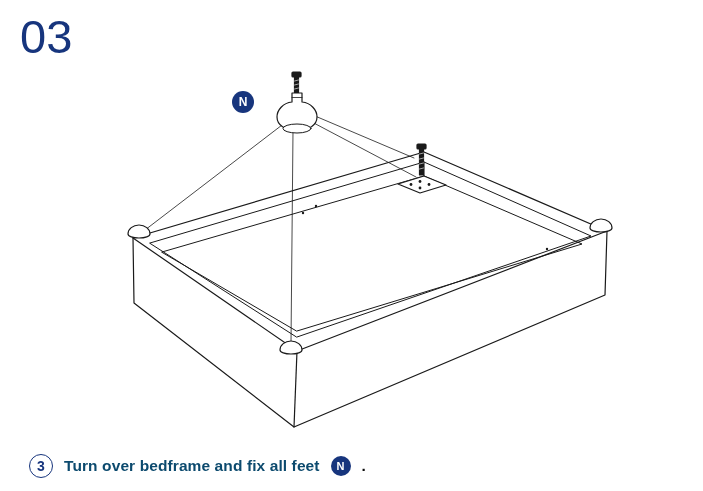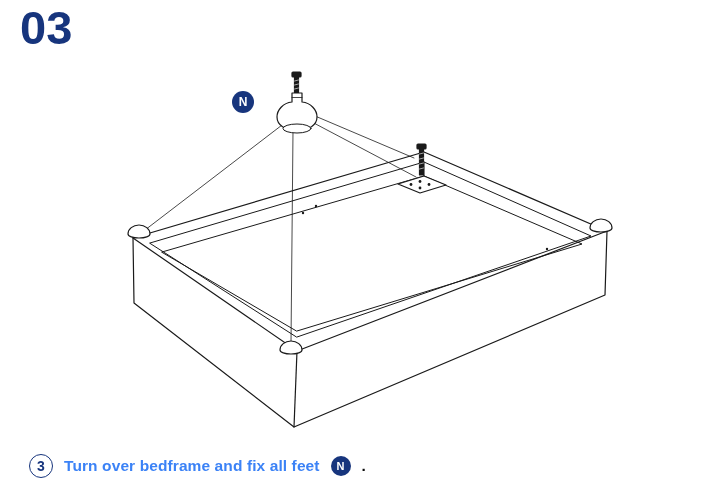--- a/index.html
+++ b/index.html
@@ -2,22 +2,22 @@
 <html><head>
 <meta charset="utf-8">
 <style>
   html,body{margin:0;padding:0;}
   body{
     width:703px;height:491px;background:#ffffff;position:relative;
     font-family:"Liberation Sans",sans-serif;overflow:hidden;
   }
   .page{position:absolute;inset:0;background:#ffffff;}
   .step-number{
-    position:absolute;left:20px;top:4px;
-    color:#17357d;font-size:47px;font-weight:700;line-height:1;
+    position:absolute;left:20px;top:13px;
+    color:#17357d;font-size:47px;font-weight:400;line-height:1;
     letter-spacing:0px;
   }
   .art{position:absolute;inset:0;}
   .art svg{position:absolute;left:0;top:0;}
   .badge{
     display:flex;align-items:center;justify-content:center;
     background:#17357d;color:#ffffff;border-radius:50%;
     font-weight:700;
   }
   .badge-lg{
@@ -28,21 +28,21 @@
     position:absolute;left:29px;top:451px;height:30px;
     display:flex;align-items:center;gap:11px;
   }
   .step-circle{
     width:24px;height:24px;border-radius:50%;
     border:1.6px solid #17357d;color:#17357d;
     display:flex;align-items:center;justify-content:center;
     font-size:14px;font-weight:700;box-sizing:border-box;
   }
   .caption-text{
-    color:#3b82f6;font-size:15.5px;font-weight:700;letter-spacing:0.1px;
+    color:#0c4a6e;font-size:15.5px;font-weight:700;letter-spacing:0.1px;
   }
   .badge-sm{width:20px;height:20px;font-size:11px;}
   .caption-suffix{color:#0d0d0d;font-size:15.5px;font-weight:700;}
 </style>
 </head>
 <body>
 
 <div class="page">
 
   <div class="step-number">03</div>

